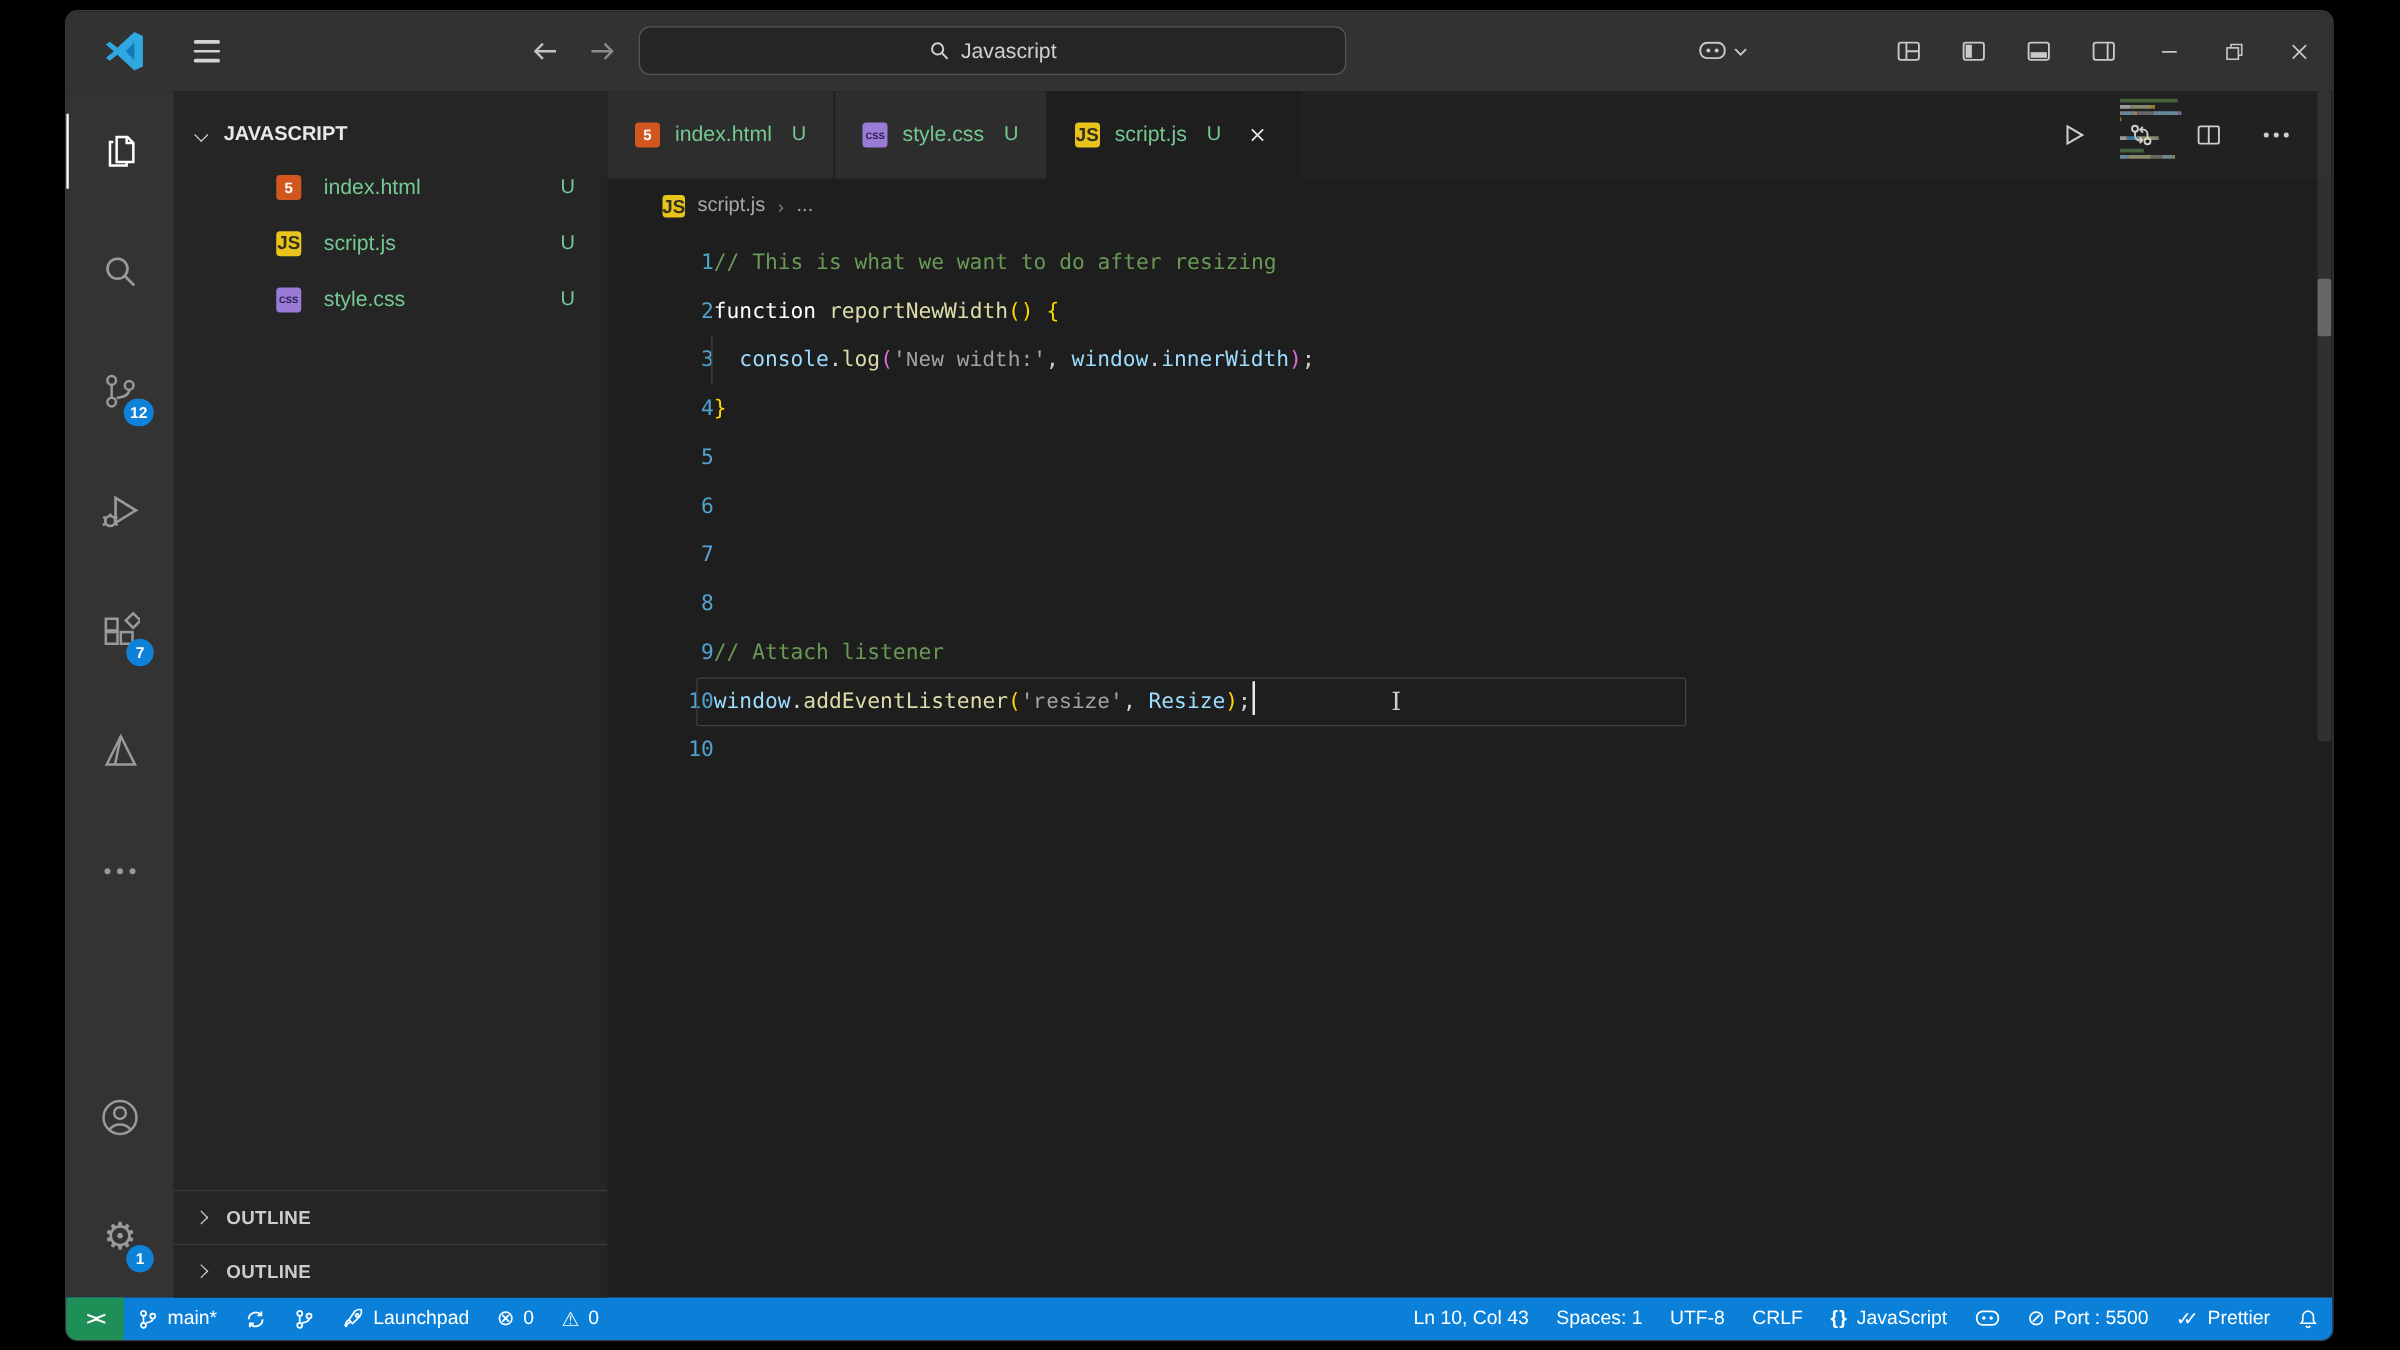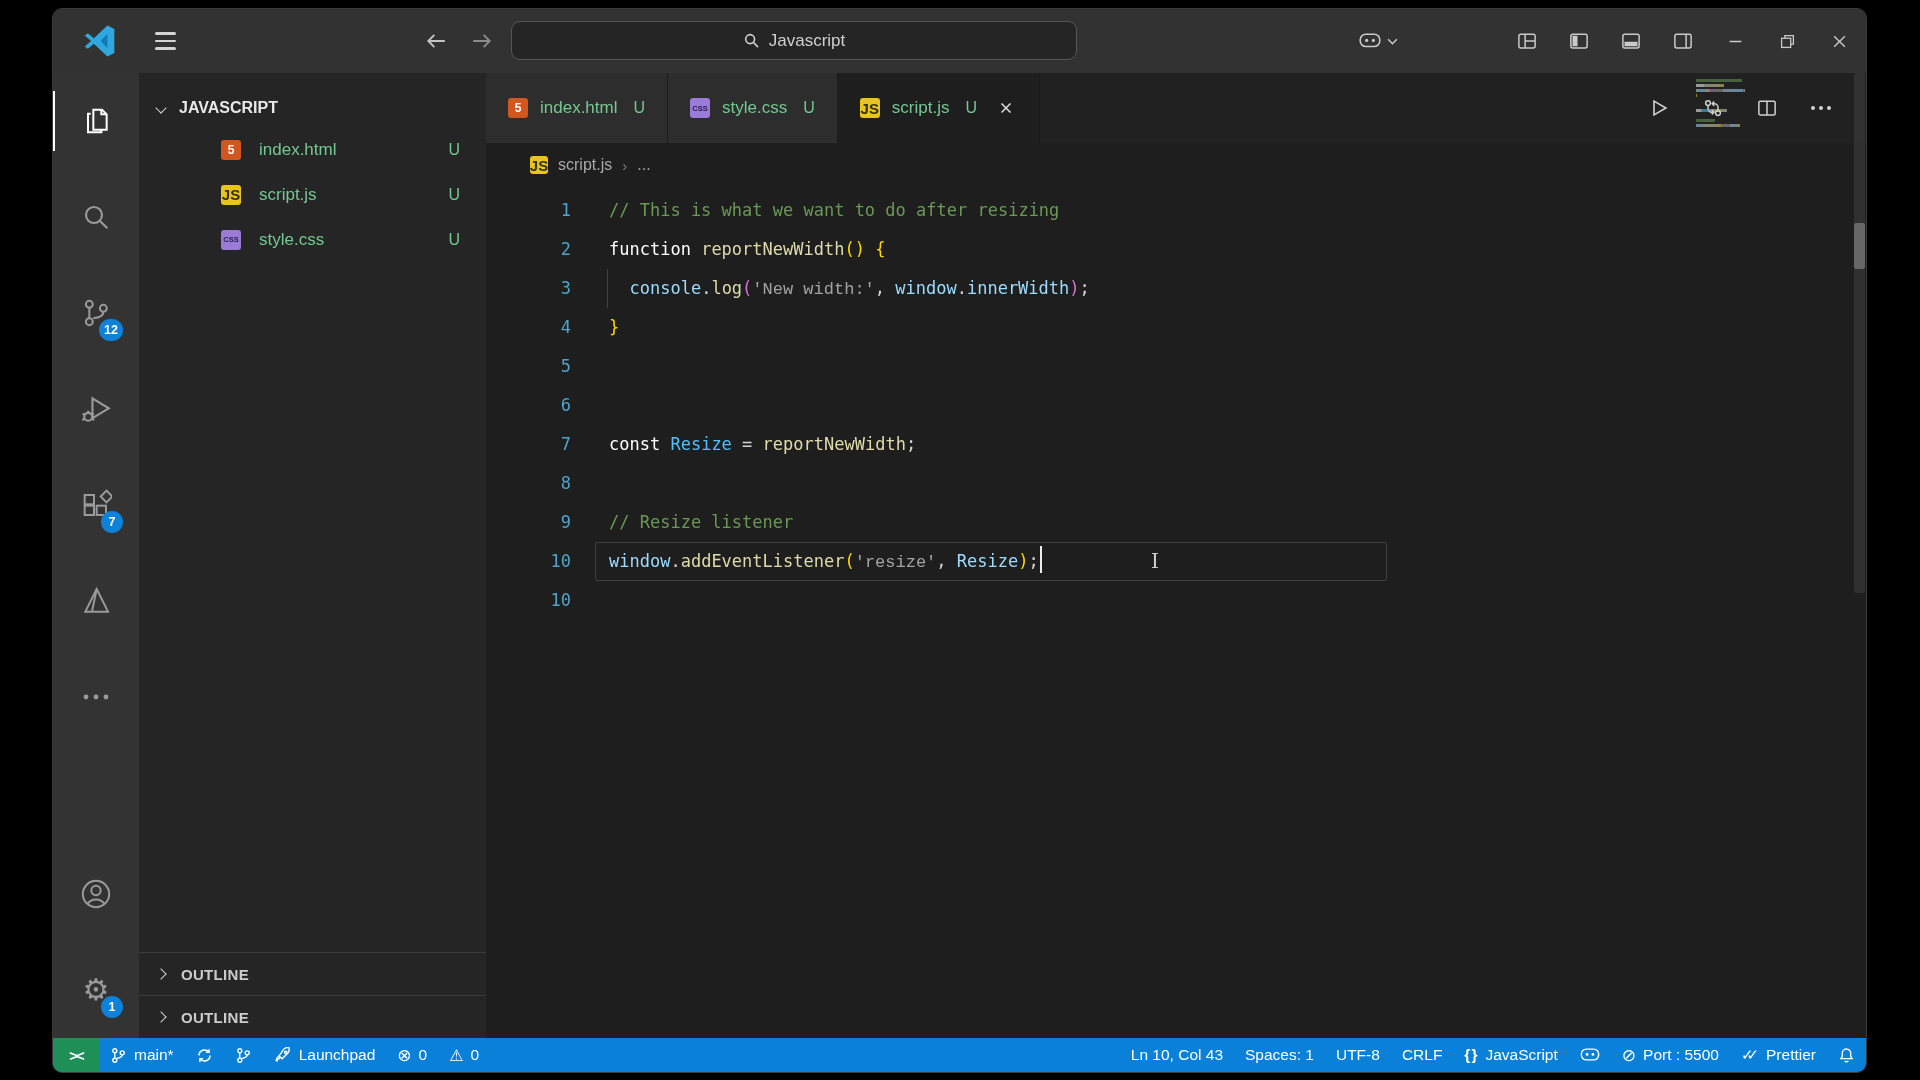--- a/index.html
+++ b/index.html
@@ -92,21 +92,21 @@
   .breadcrumb { height:44px; display:flex; align-items:center; padding-left:44px; gap:10px;
                 color:#a9a9a9; font-size:16px; flex:none; }
   .breadcrumb .bsep { color:#7f7f7f; font-size:15px; }
   .breadcrumb .ficon { width:18px; height:18px; }
 
   
   .code { flex:1; position:relative; font-family:"DejaVu Sans Mono","Liberation Mono",monospace;
           font-size:17px; line-height:39px; padding-top:4px; overflow:hidden; }
   .crow { display:flex; height:39px; position:relative; }
   .ln { width:85px; text-align:right; color:#4FA3CC; flex:none; user-select:none; }
-  .ltxt { margin-left:38px; white-space:pre; position:relative; color:#D4D4D4; }
+  .ltxt { white-space:pre; position:relative; color:#D4D4D4; }
   .tok-comment { color:#6A9955; } .tok-keyword { color:#ffffff; }
   .tok-func { color:#DCDCAA; }   .tok-var { color:#9CDCFE; }
   .tok-const { color:#4FC1FF; }  .tok-string { color:#a3a3a3;font-family:Liberation Mono, monospace; }
   .tok-plain { color:#D4D4D4; }  .tok-b1 { color:#FFD700; } .tok-b2 { color:#DA70D6; }
   .curbox { position:absolute; left:-14px; top:0; width:792px; height:39px;
             border:1px solid #404040; border-radius:2px; pointer-events:none; }
   .guide { position:absolute; left:-2px; top:0; width:1px; height:39px; background:#404040; }
   .caret { display:inline-block; width:2px; height:27px; background:#ececec;
            vertical-align:-6px; margin-left:1px; }
   .ibeam { position:absolute; left:542px; top:0; font-family:"DejaVu Serif", serif;
@@ -433,29 +433,28 @@
           <div class="crow">
             <div class="ln">5</div>
             <div class="ltxt"></div>
           </div>
           <div class="crow">
             <div class="ln">6</div>
             <div class="ltxt"></div>
           </div>
           <div class="crow">
             <div class="ln">7</div>
-            <div class="ltxt"><span class="tok-keyword">const</span><span class="tok-plain"> </span><span class="tok-const">Resize</span><span class="tok-plain"> = </span><span class="tok-func">reportNewWidth</span><span class="tok-plain">;</span></div>
           </div>
           <div class="crow">
             <div class="ln">8</div>
             <div class="ltxt"></div>
           </div>
           <div class="crow">
             <div class="ln">9</div>
-            <div class="ltxt"><span class="tok-comment">// Resize listener</span></div>
+            <div class="ltxt"><span class="tok-comment">// Attach listener</span></div>
           </div>
           <div class="crow">
             <div class="ln">10</div>
             <div class="ltxt"><span class="curbox"></span><span class="tok-var">window</span><span class="tok-plain">.</span><span class="tok-func">addEventListener</span><span class="tok-b1">(</span><span class="tok-string">'resize'</span><span class="tok-plain">, </span><span class="tok-var">Resize</span><span class="tok-b1">)</span><span class="tok-plain">;</span><span class="caret"></span><span class="ibeam">I</span></div>
           </div>
           <div class="crow">
             <div class="ln">10</div>
             <div class="ltxt"></div>
           </div>
         </div>

